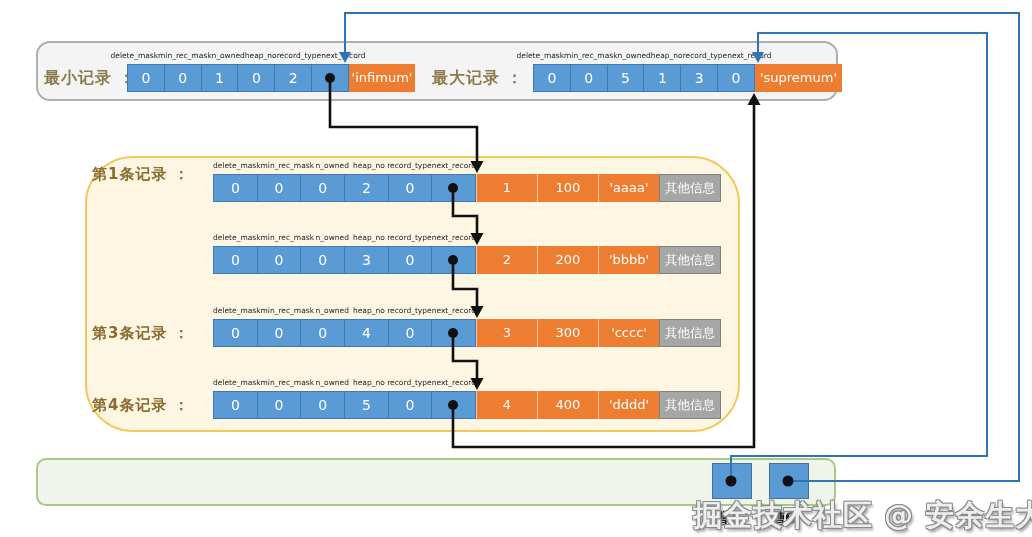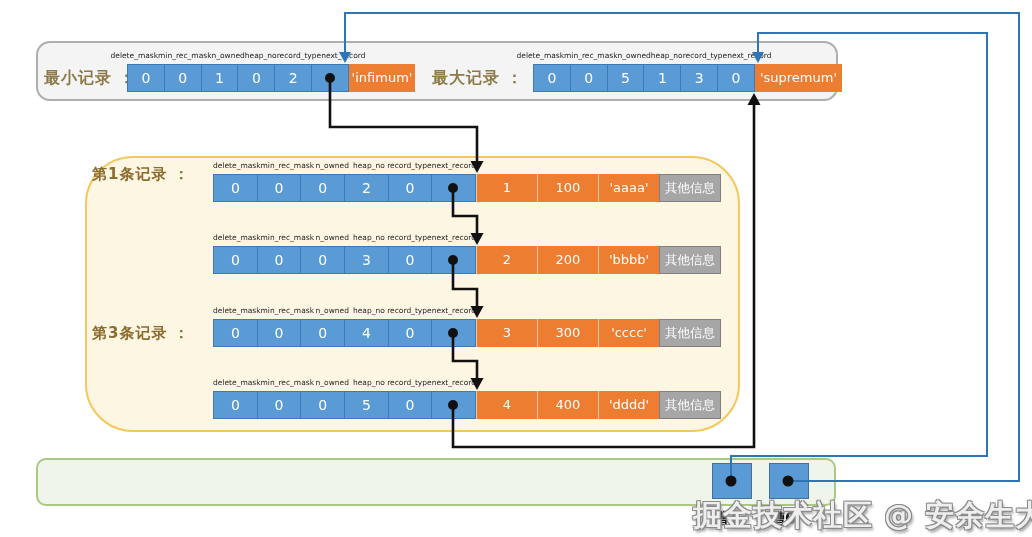--- a/index.html
+++ b/index.html
@@ -163,20 +163,21 @@
     <div class="bcell">0</div>
     <div class="bcell"></div>
   </div>
   <div class="orow" style="left:476px;top:319px;width:183px;">
     <div class="ocell">3</div>
     <div class="ocell">300</div>
     <div class="ocell">'cccc'</div>
   </div>
   <div class="gcell" style="left:659px;top:319px;width:62px;">其他信息</div>
 
+  <div class="reclabel" style="top:391px;">第4条记录 ：</div>
   <div class="hdrrow" style="left:213px;top:378px;width:263px;">
     <span class="hdr">delete_mask</span>
     <span class="hdr">min_rec_mask</span>
     <span class="hdr">n_owned</span>
     <span class="hdr">heap_no</span>
     <span class="hdr">record_type</span>
     <span class="hdr">next_record</span>
   </div>
   <div class="bluerow" style="left:213px;top:391px;width:263px;">
     <div class="bcell">0</div>

